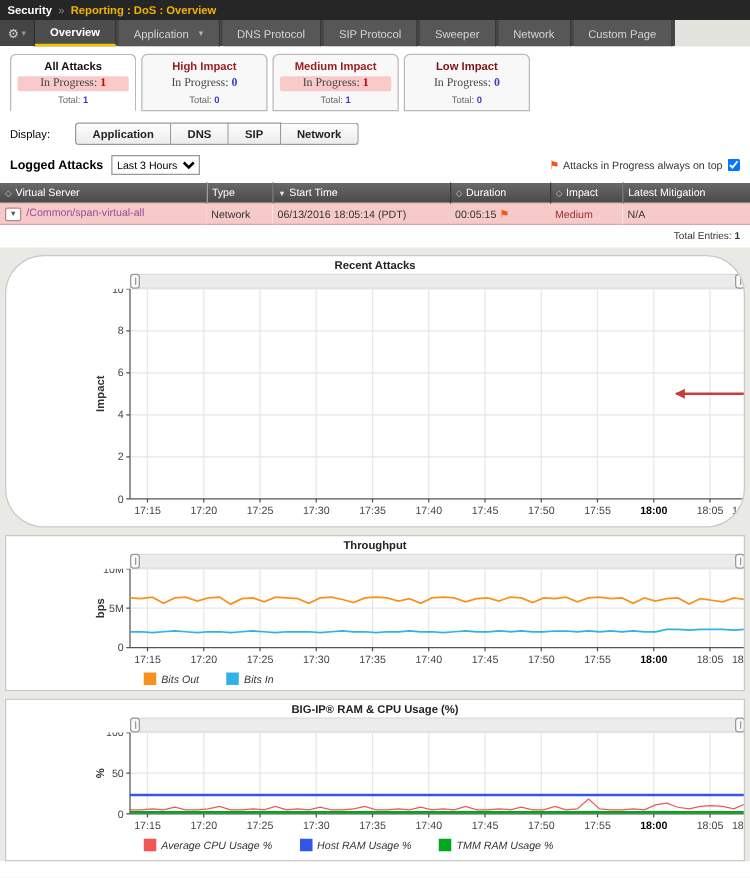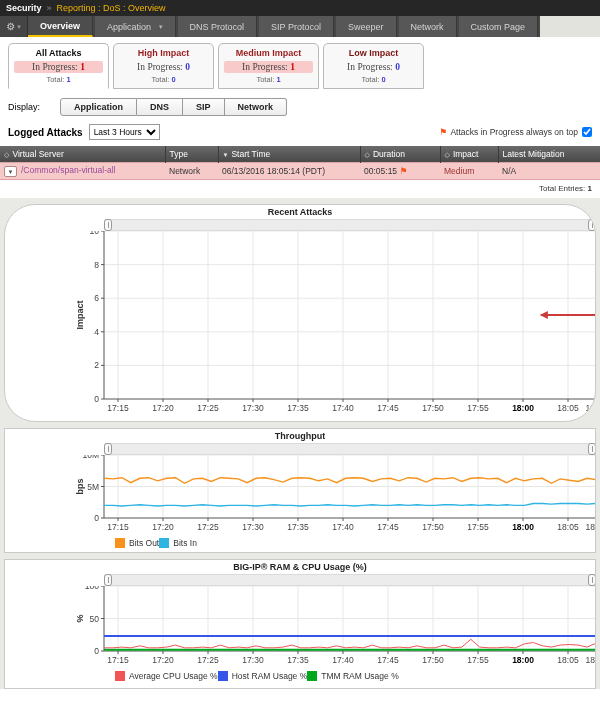--- a/index.html
+++ b/index.html
@@ -3,21 +3,21 @@
 <meta charset="utf-8">
 <style>
   * { margin:0; padding:0; box-sizing:border-box; }
   html,body { width:600px; height:702px; overflow:hidden; background:#fff;
     font-family:"Liberation Sans", sans-serif; }
   
   .topbar { height:16px; background:#262626; color:#fff; display:flex; align-items:center;
     padding-left:6px; font-size:9px; }
   .topbar .app { font-weight:bold; color:#fff; }
   .topbar .sep { color:#8a8a8a; margin:0 5px; }
-  .topbar .crumb { color:#f0b400; font-weight:normal; }
+  .topbar .crumb { color:#f0b400; font-weight:bold; }
   
   .tabbar { height:21px; background:#454545; display:flex; align-items:stretch; }
   .gearbox { width:28px; display:flex; align-items:center; justify-content:center;
     color:#cfcfcf; font-size:10px; border-right:1px solid #303030; cursor:pointer; }
   .gearbox .caret { font-size:7px; color:#9a9a9a; margin-left:2px; }
   .tab { background:#575757; color:#d4d4d4; font-size:9px; display:flex; align-items:center;
     padding:0 12px; margin-right:2px; border-right:1px solid #383838; cursor:pointer; white-space:nowrap; }
   .tab.active { background:#4d4d4d; color:#fff; font-weight:bold; border-bottom:2px solid #f5c400; }
   .tab .caret { font-size:7px; color:#b5b5b5; margin-left:8px; }
   .tab-filler { flex:1; background:#e3e3de; }
@@ -68,21 +68,21 @@
   .panel1 { height:218px;border-radius:31px; } .panel2 { height:125px; } .panel3 { height:130px; }
   .chart-title { text-align:center; font-size:9px; font-weight:bold; color:#222; padding-top:2px; }
   .slider { position:relative; margin:2px 0 0 99px; width:492px; height:12px;
     background:#ececec; border:1px solid #dadada; border-radius:2px; cursor:pointer; }
   .handle { position:absolute; top:-1px; width:8px; height:12px; background:#fafafa;
     border:1px solid #999; border-radius:3px; cursor:ew-resize; }
   .handle::after { content:""; position:absolute; left:3px; top:2px; width:1px; height:6px; background:#999; }
   .handle.hl { left:-1px; } .handle.hr { right:-1px; }
   .chart-svg { display:block; }
   .legend { display:flex; align-items:center; margin:4px 0 0 110px; }
-  .legend-item { display:flex; align-items:center; font-size:8.5px; color:#333; }
+  .legend-item { display:flex; align-items:center; margin-right:22px; font-size:8.5px; color:#333;font-style:italic; }
   .legend-swatch { width:10px; height:10px; margin-right:4px; display:inline-block; }
 </style>
 </head>
 <body>
 
 <div class="topbar">
   <span class="app">Security</span>
   <span class="sep">»</span>
   <span class="crumb">Reporting : DoS : Overview</span>
 </div>

